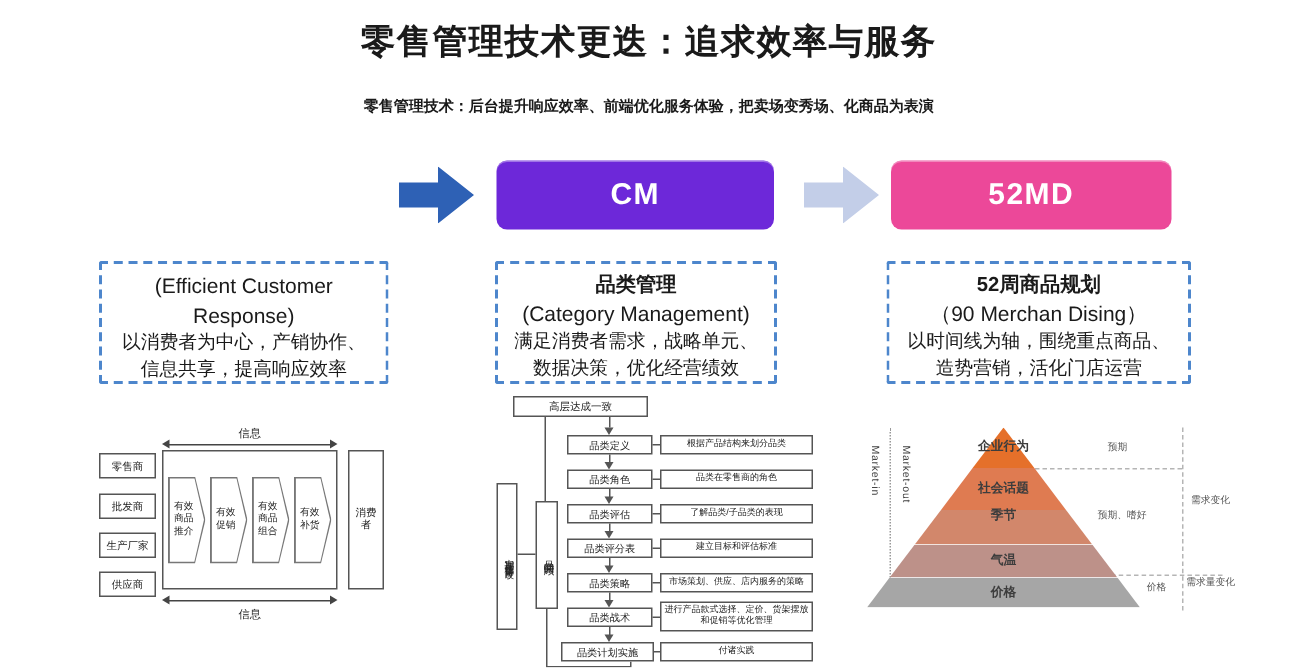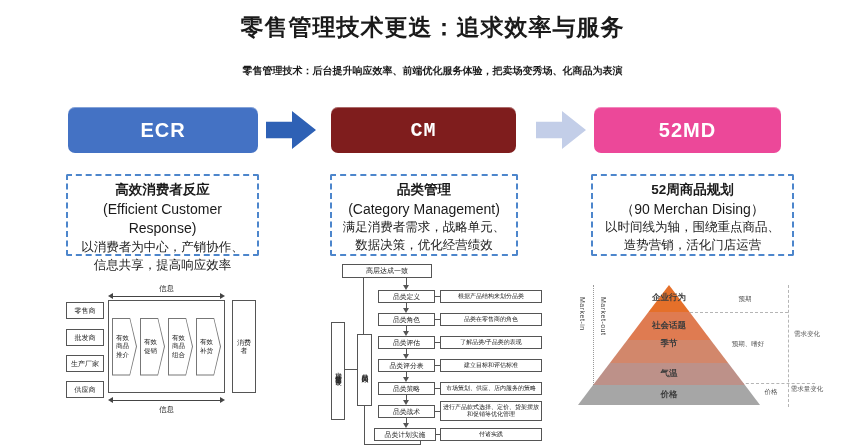--- a/index.html
+++ b/index.html
@@ -76,28 +76,26 @@
   .ann{position:absolute;font-size:6.5px;color:#555;text-align:center;line-height:1.35;z-index:2;}
 </style>
 </head>
 <body>
 
 <div class="frame">
 
   <div class="abs title">零售管理技术更迭：追求效率与服务</div>
   <div class="abs subtitle">零售管理技术：后台提升响应效率、前端优化服务体验，把卖场变秀场、化商品为表演</div>
 
-  <div class="abs stage ecr" style="background-color: rgb(68, 114, 196);">ECR</div>
   <div class="abs block-arrow a1" style="background-color: rgb(46, 97, 181);"></div>
-  <div class="abs stage cm" style="background-color: #7f1d1d; font-family: Liberation Mono, monospace;">CM</div>
+  <div class="abs stage cm" style="background-color: #6d28d9;">CM</div>
   <div class="abs block-arrow a2" style="background-color: rgb(195, 206, 232);"></div>
   <div class="abs stage md" style="background-color: #ec4899;">52MD</div>
 
   <div class="abs info-box b1">
-    <div class="ib-title">高效消费者反应</div>
     <div class="ib-en">(Efficient Customer Response)</div>
     <div class="ib-line">以消费者为中心，产销协作、</div>
     <div class="ib-line">信息共享，提高响应效率</div>
   </div>
   <div class="abs info-box b2">
     <div class="ib-title">品类管理</div>
     <div class="ib-en">(Category Management)</div>
     <div class="ib-line">满足消费者需求，战略单元、</div>
     <div class="ib-line">数据决策，优化经营绩效</div>
   </div>

